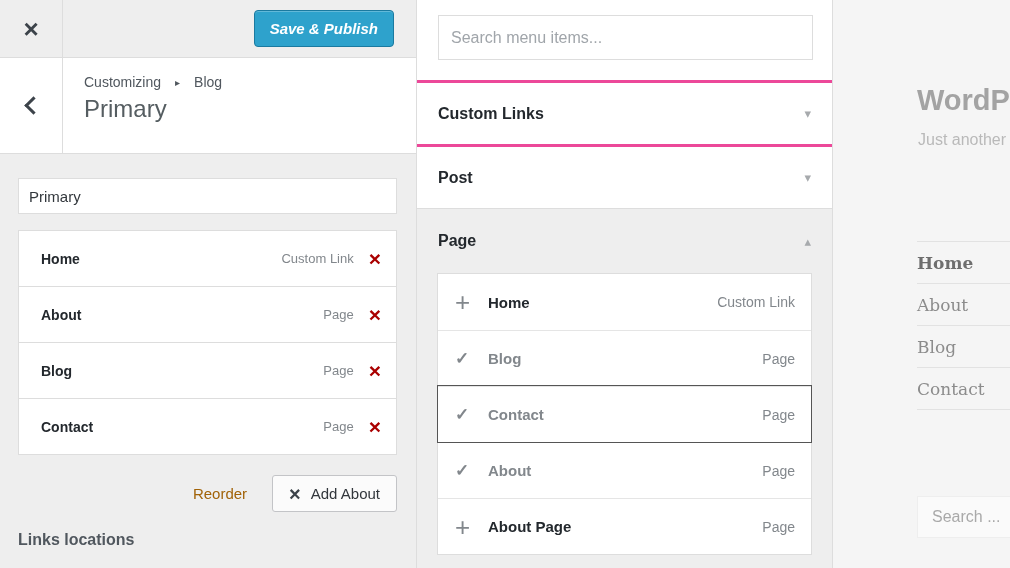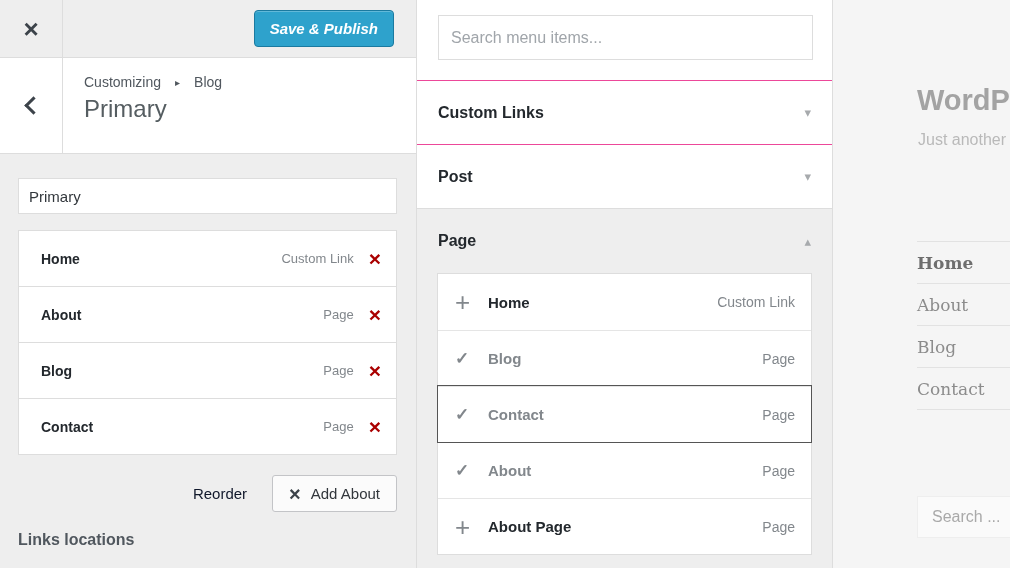--- a/index.html
+++ b/index.html
@@ -24,32 +24,32 @@
   .name-input { position:absolute; left:18px; top:178px; width:379px; height:36px; border:1px solid #ddd; background:#fff; font-size:15px; color:#32373c; padding:0 10px; font-family:inherit; }
 
   .menu-list { position:absolute; left:18px; top:230px; width:379px; }
   .menu-row { height:57px; background:#fff; border:1px solid #ddd; margin-top:-1px; display:flex; align-items:center; padding:0 15px 0 22px; cursor:pointer; }
   .menu-row:first-child { margin-top:0; }
   .menu-row-label { font-size:14px; font-weight:700; color:#23282d; }
   .menu-row-type { margin-left:auto; font-size:13px; color:#82878c; }
   .menu-row-delete { margin-left:15px; color:#a00; font-size:21px; font-weight:700; line-height:1; cursor:pointer; background:none; border:none; font-family:inherit; }
 
   .actions-row { position:absolute; left:18px; top:475px; width:379px; height:37px; display:flex; align-items:center; justify-content:flex-end; }
-  .reorder-link { font-size:15px; color:#0f172a; margin-right:25px; cursor:pointer; background:none; border:none; font-family:inherit; }
+  .reorder-link { font-size:15px; color:#a16207; margin-right:25px; cursor:pointer; background:none; border:none; font-family:inherit; }
   .add-items-btn { height:37px; display:flex; align-items:center; gap:10px; padding:0 16px; background:#fbfbfb; border:1px solid #c3c4c7; border-radius:3px; font-size:15px; color:#32373c; font-family:inherit; cursor:pointer; }
   .add-items-x { font-size:20px; font-weight:700; color:#3c434a; line-height:1; }
 
   .menu-locations-h { position:absolute; left:18px; top:531px; font-size:16px; font-weight:700; color:#50575e; }
 
   
   .pane-mid { position:absolute; left:416px; top:0; width:416px; height:568px; background:#fff; border-left:1px solid #ddd; }
   .avail-search { position:absolute; left:21px; top:15px; width:375px; height:45px; border:1px solid #ddd; padding:13px 12px; font-size:16px; color:#555; background:#fff; font-family:inherit; }
   .avail-search::placeholder { color:#a0a5aa; opacity:1; }
   .sections { position:absolute; left:0; right:0; top:80px; bottom:0; display:flex; flex-direction:column; }
-  .acc { height:64px; border-top:1px solid #ec4899; background:#fff; display:flex; align-items:center; padding:0 21px; cursor:pointer; }
+  .acc { height:64px; border-top:3px solid #ec4899; background:#fff; display:flex; align-items:center; padding:0 21px; cursor:pointer; }
   .acc-label { font-size:16px; font-weight:700; color:#23282d; }
   .acc-toggle { margin-left:auto; font-size:13px; color:#a7aaad; }
   .page-section { flex:1; border-top:1px solid #ddd; background:#eeeeee; }
   .page-header { height:64px; display:flex; align-items:center; padding:0 21px; cursor:pointer; }
   .page-card { margin:0 20px; background:#fff; border:1px solid #ddd; }
   .avail-row { height:56px; display:flex; align-items:center; padding:0 16px 0 17px; border-top:1px solid #e5e5e5; cursor:pointer; background:#fff; }
   .avail-row:first-child { border-top:none; }
   .avail-row.focused { box-shadow:0 0 0 1px #555; position:relative; z-index:2; }
   .avail-icon { width:33px; color:#82878c; }
   .icon-plus { font-size:26px; font-weight:400; line-height:1; }

